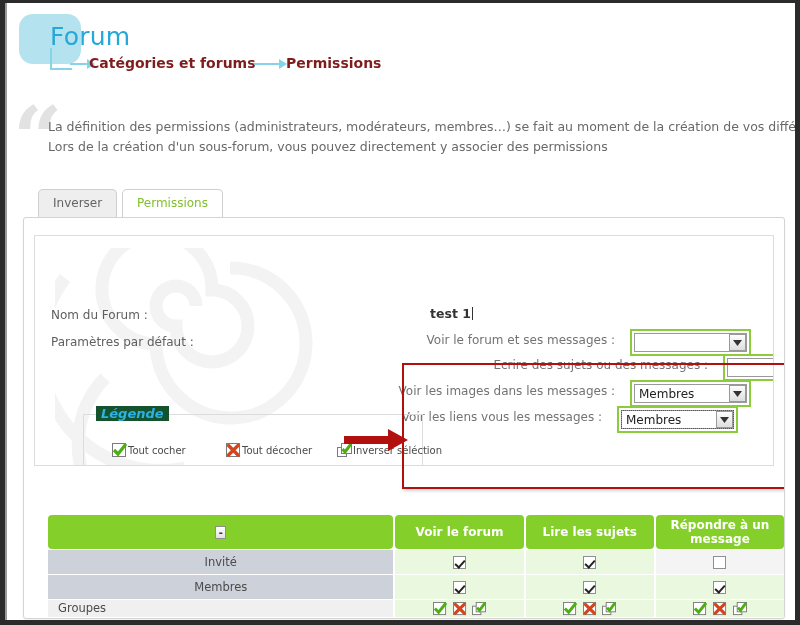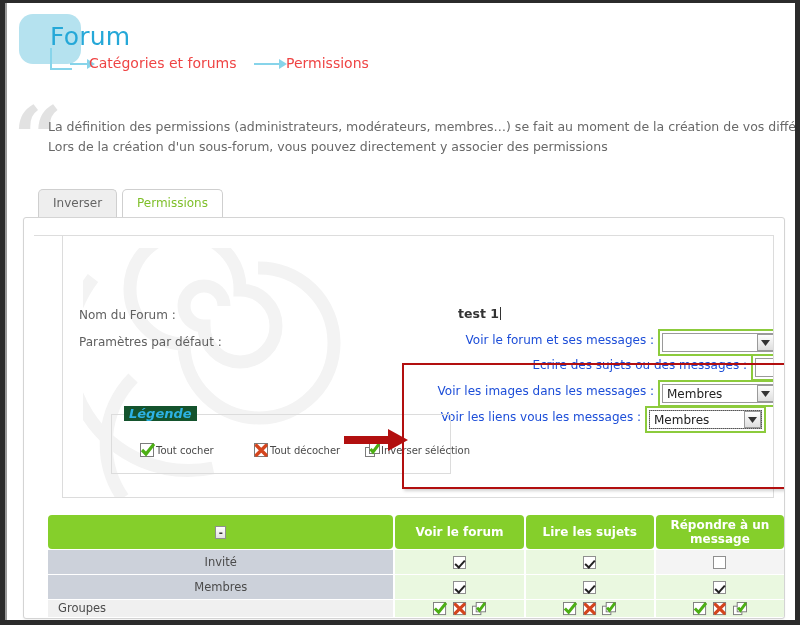--- a/index.html
+++ b/index.html
@@ -34,21 +34,21 @@
     position:absolute; left:43px; top:45px; width:22px; height:22px;
     border-left:2px solid #87d4ea; border-bottom:2px solid #87d4ea;
   }
   #crumb-arrow1 {
     position:absolute; left:63px; top:60px; width:18px; height:2px; background:#87d4ea;
   }
   #crumb-arrow1::after {
     content:""; position:absolute; right:-7px; top:-4px;
     border-left:8px solid #87d4ea; border-top:5px solid transparent; border-bottom:5px solid transparent;
   }
-  .crumb-link { position:absolute; top:52px; font-size:14px; font-weight:normal; color:#ef4444; }
+  .crumb-link { position:absolute; top:52px; font-size:14px; font-weight:bold; color:#7f1d1d; }
   #crumb-1 { left:82px; }
   #crumb-sep {
     position:absolute; left:247px; top:60px; width:26px; height:2px; background:#87d4ea;
   }
   #crumb-sep::after {
     content:""; position:absolute; right:-7px; top:-4px;
     border-left:8px solid #87d4ea; border-top:5px solid transparent; border-bottom:5px solid transparent;
   }
   #crumb-2 { left:279px; }
 
@@ -85,38 +85,38 @@
     position:absolute; left:16px; top:6px;
     font-size:15px; font-weight:bold; color:#2db2e4; background:#fff;
     padding:0 6px; z-index:4;
   }
   #panel-title-rule {
     position:absolute; left:10px; top:17px; right:10px; height:1px; background:#dddddd; z-index:2;
   }
 
   
   #inner-box {
-    position:absolute; left:10px; top:17px; right:10px; height:263px;
-    border:1px solid #dcdcdc; background:#fff; overflow:hidden;margin-left:28px;
+    position:absolute; left:10px; top:17px; right:10px; height:231px;
+    border:1px solid #dcdcdc; background:#fff; overflow:hidden;
   }
   
   #spiral { position:absolute; left:20px; top:12px; width:300px; height:250px; opacity:1; }
 
   .form-label { position:absolute; font-size:12px; color:#5f5f5f; white-space:nowrap; }
   #lbl-nom  { left:16px; top:72px; }
   #lbl-par  { left:16px; top:99px; }
 
   #val-nom {
     position:absolute; left:395px; top:70px;
     font-size:12.5px; font-weight:bold; color:#333;
   }
   #caret { display:inline-block; width:1px; height:13px; background:#333; vertical-align:-2px; margin-left:1px;}
 
   .frow { position:absolute; height:20px; }
-  .frow .flabel { position:absolute; right:0; top:2px; font-size:12px; color:#1d4ed8; white-space:nowrap;text-align:right; }
+  .frow .flabel { position:absolute; right:11px; top:2px; font-size:12px; color:#737373; white-space:nowrap;text-align:right; }
 
   select.perm {
     font-family:"DejaVu Sans", sans-serif; font-size:12px;
     height:19px; width:113px;
     border:1px solid #9a9a9a; background:#fff; color:#222;
     -webkit-appearance:none; appearance:none;
     padding:0 18px 0 4px;
   }
   .selwrap { position:absolute; padding:2px; border:2px solid #8ccb3c; background:transparent; line-height:0; }
   .selwrap.focused { border-color:#8ccb3c; }

